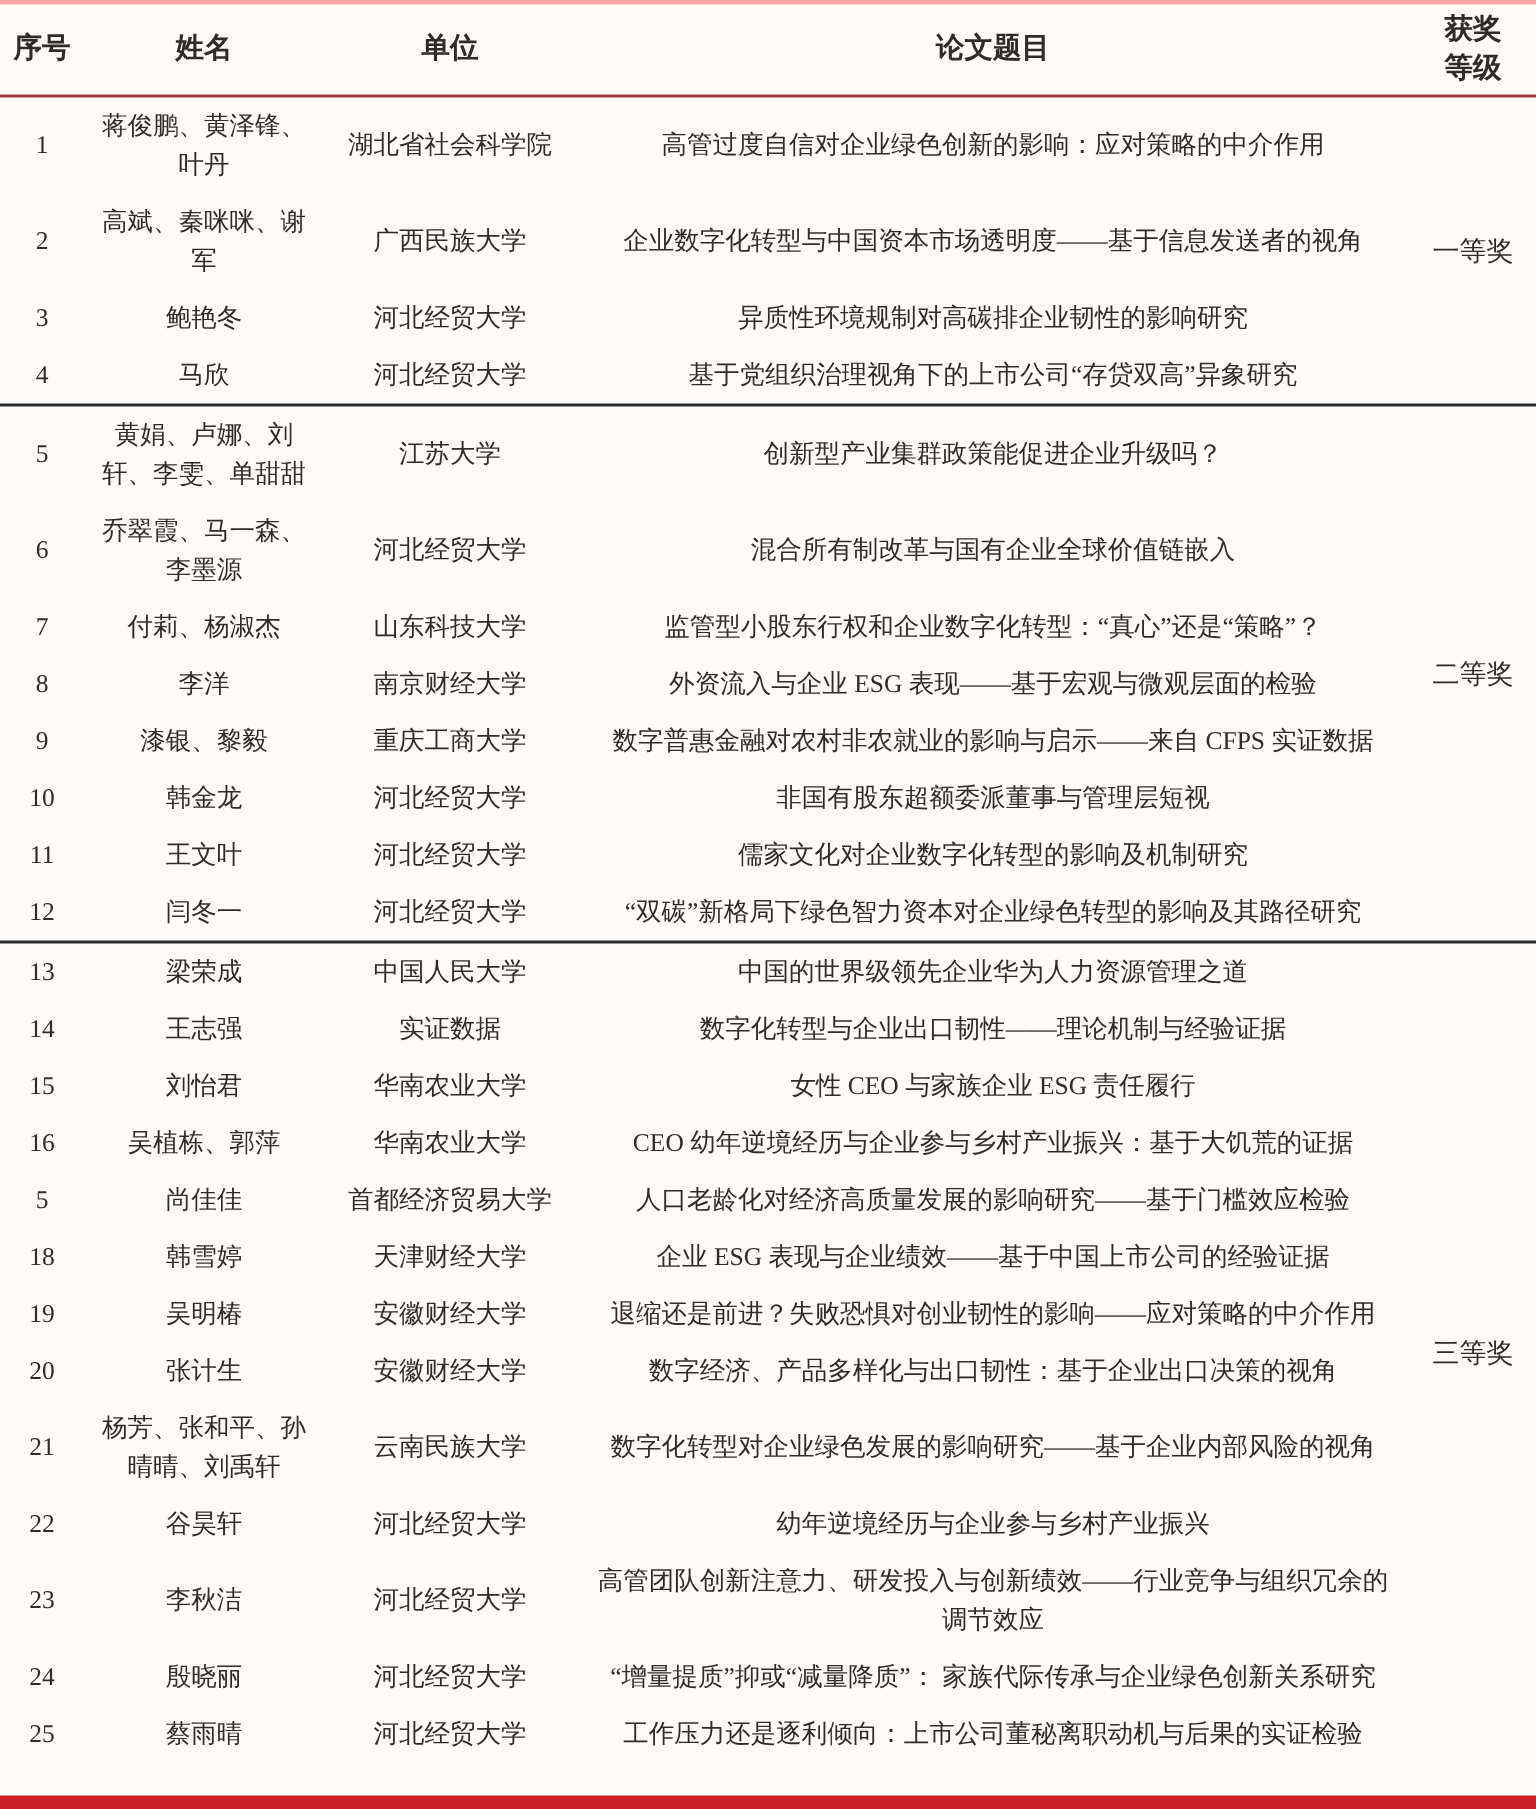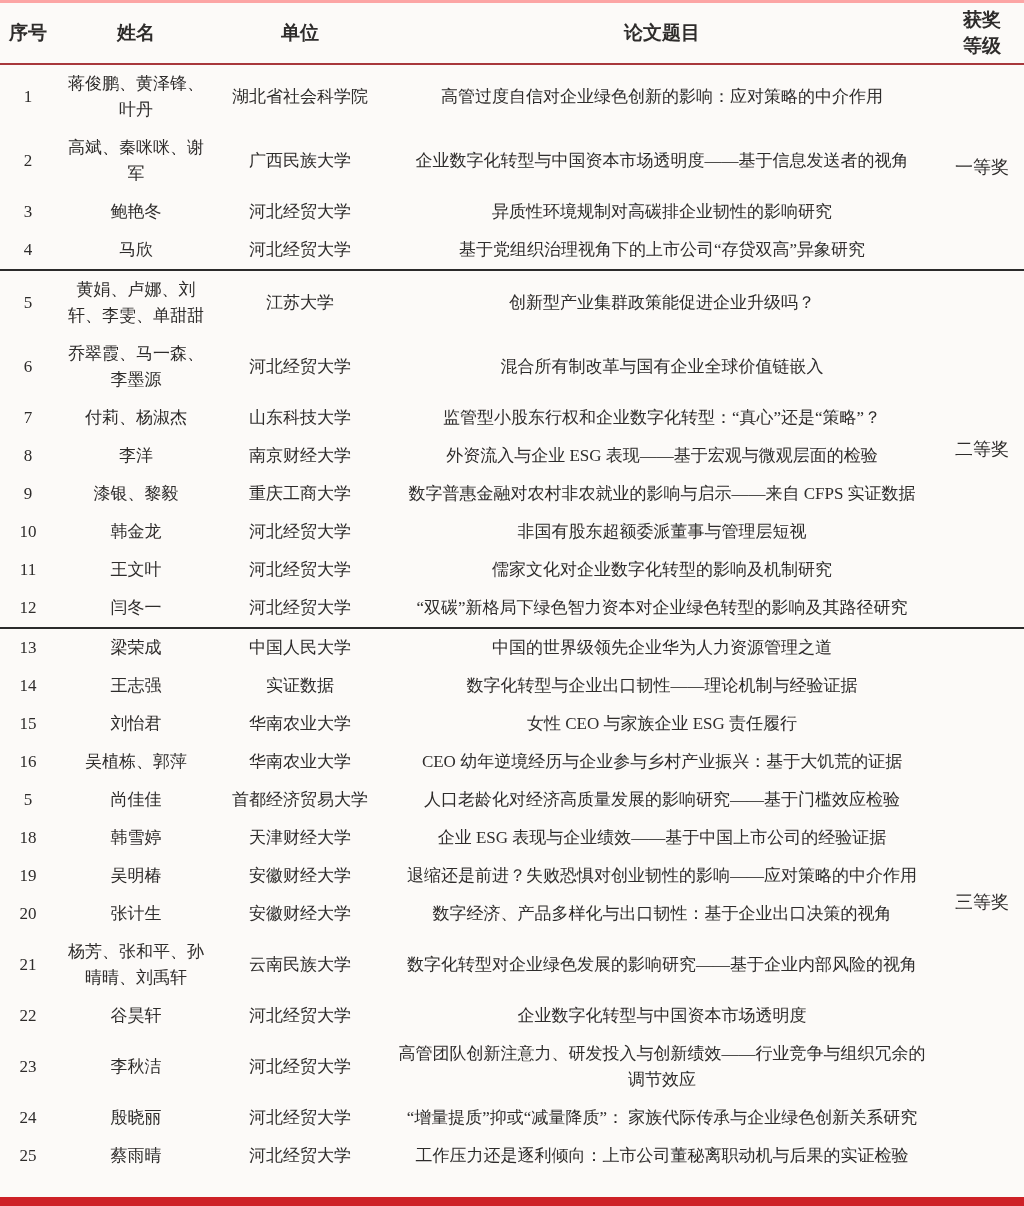--- a/index.html
+++ b/index.html
@@ -211,21 +211,21 @@
         <tr>
           <td class="cell-no">21</td>
           <td class="cell-name">杨芳、张和平、孙晴晴、刘禹轩</td>
           <td class="cell-unit">云南民族大学</td>
           <td class="cell-title">数字化转型对企业绿色发展的影响研究——基于企业内部风险的视角</td>
         </tr>
         <tr>
           <td class="cell-no">22</td>
           <td class="cell-name">谷昊轩</td>
           <td class="cell-unit">河北经贸大学</td>
-          <td class="cell-title">企业数字化转型与中国资本市场透明度</td>
+          <td class="cell-title">幼年逆境经历与企业参与乡村产业振兴</td>
         </tr>
         <tr>
           <td class="cell-no">23</td>
           <td class="cell-name">李秋洁</td>
           <td class="cell-unit">河北经贸大学</td>
           <td class="cell-title">高管团队创新注意力、研发投入与创新绩效——行业竞争与组织冗余的调节效应</td>
         </tr>
         <tr>
           <td class="cell-no">24</td>
           <td class="cell-name">殷晓丽</td>

